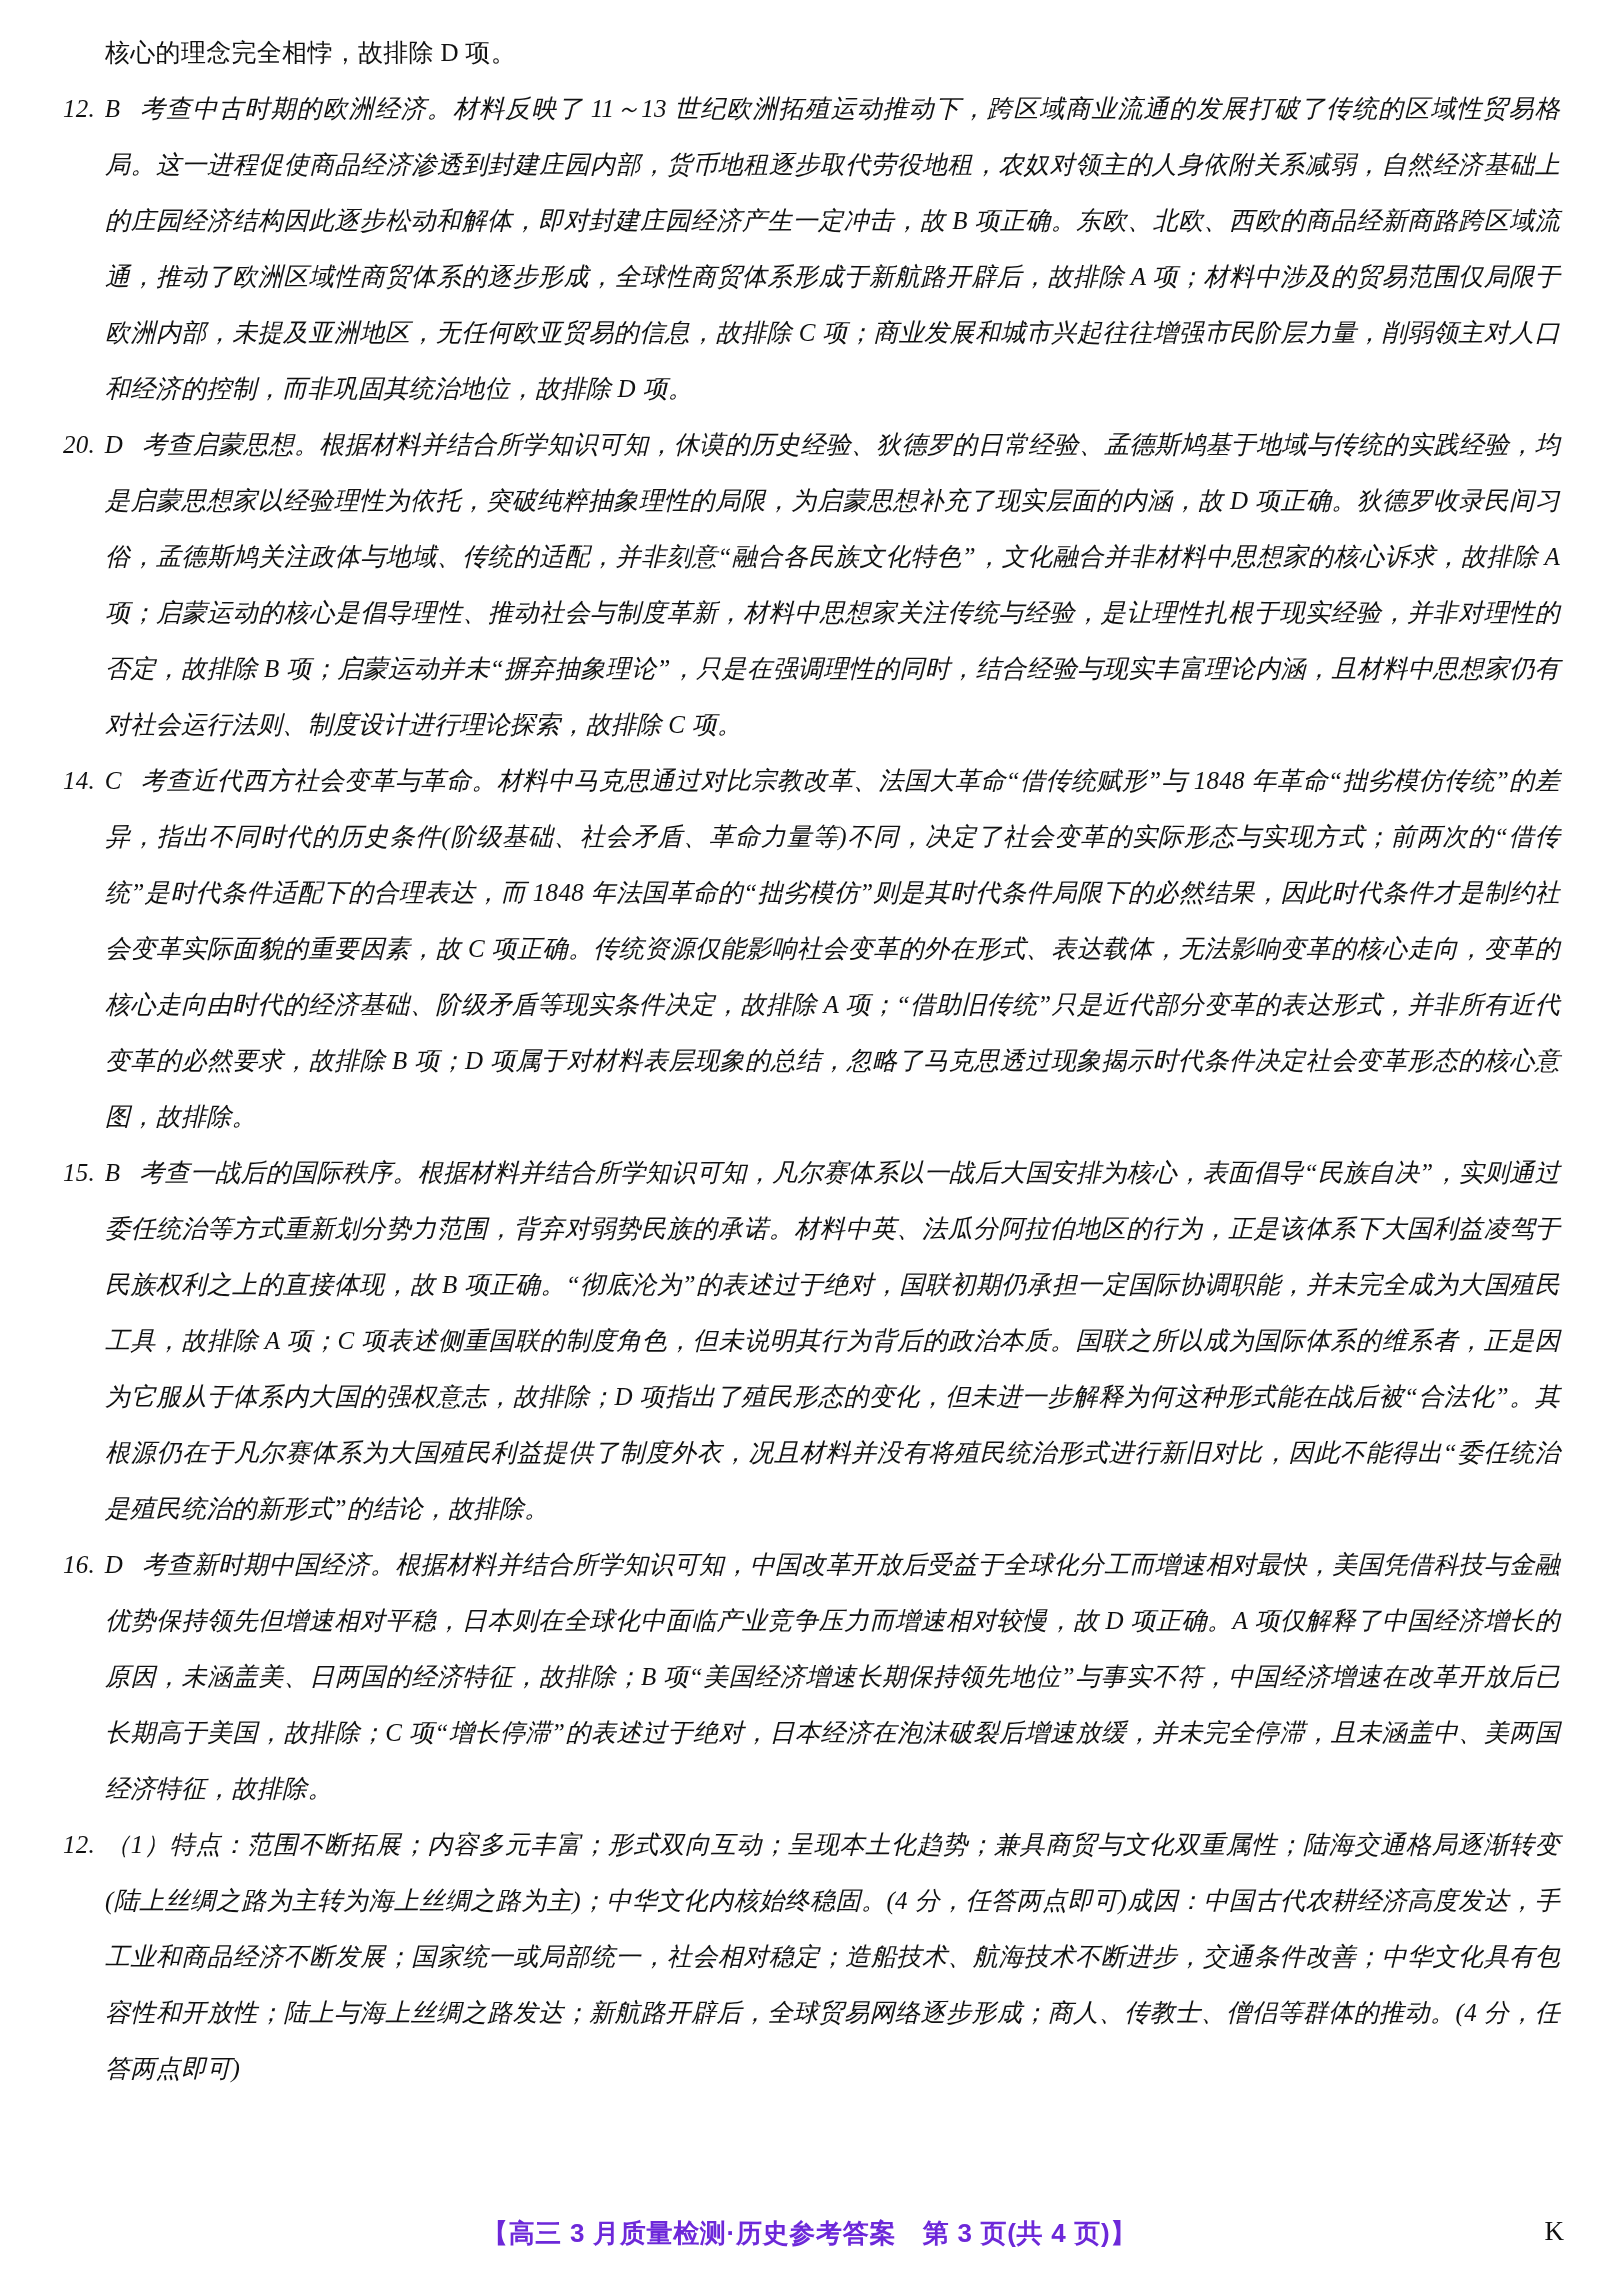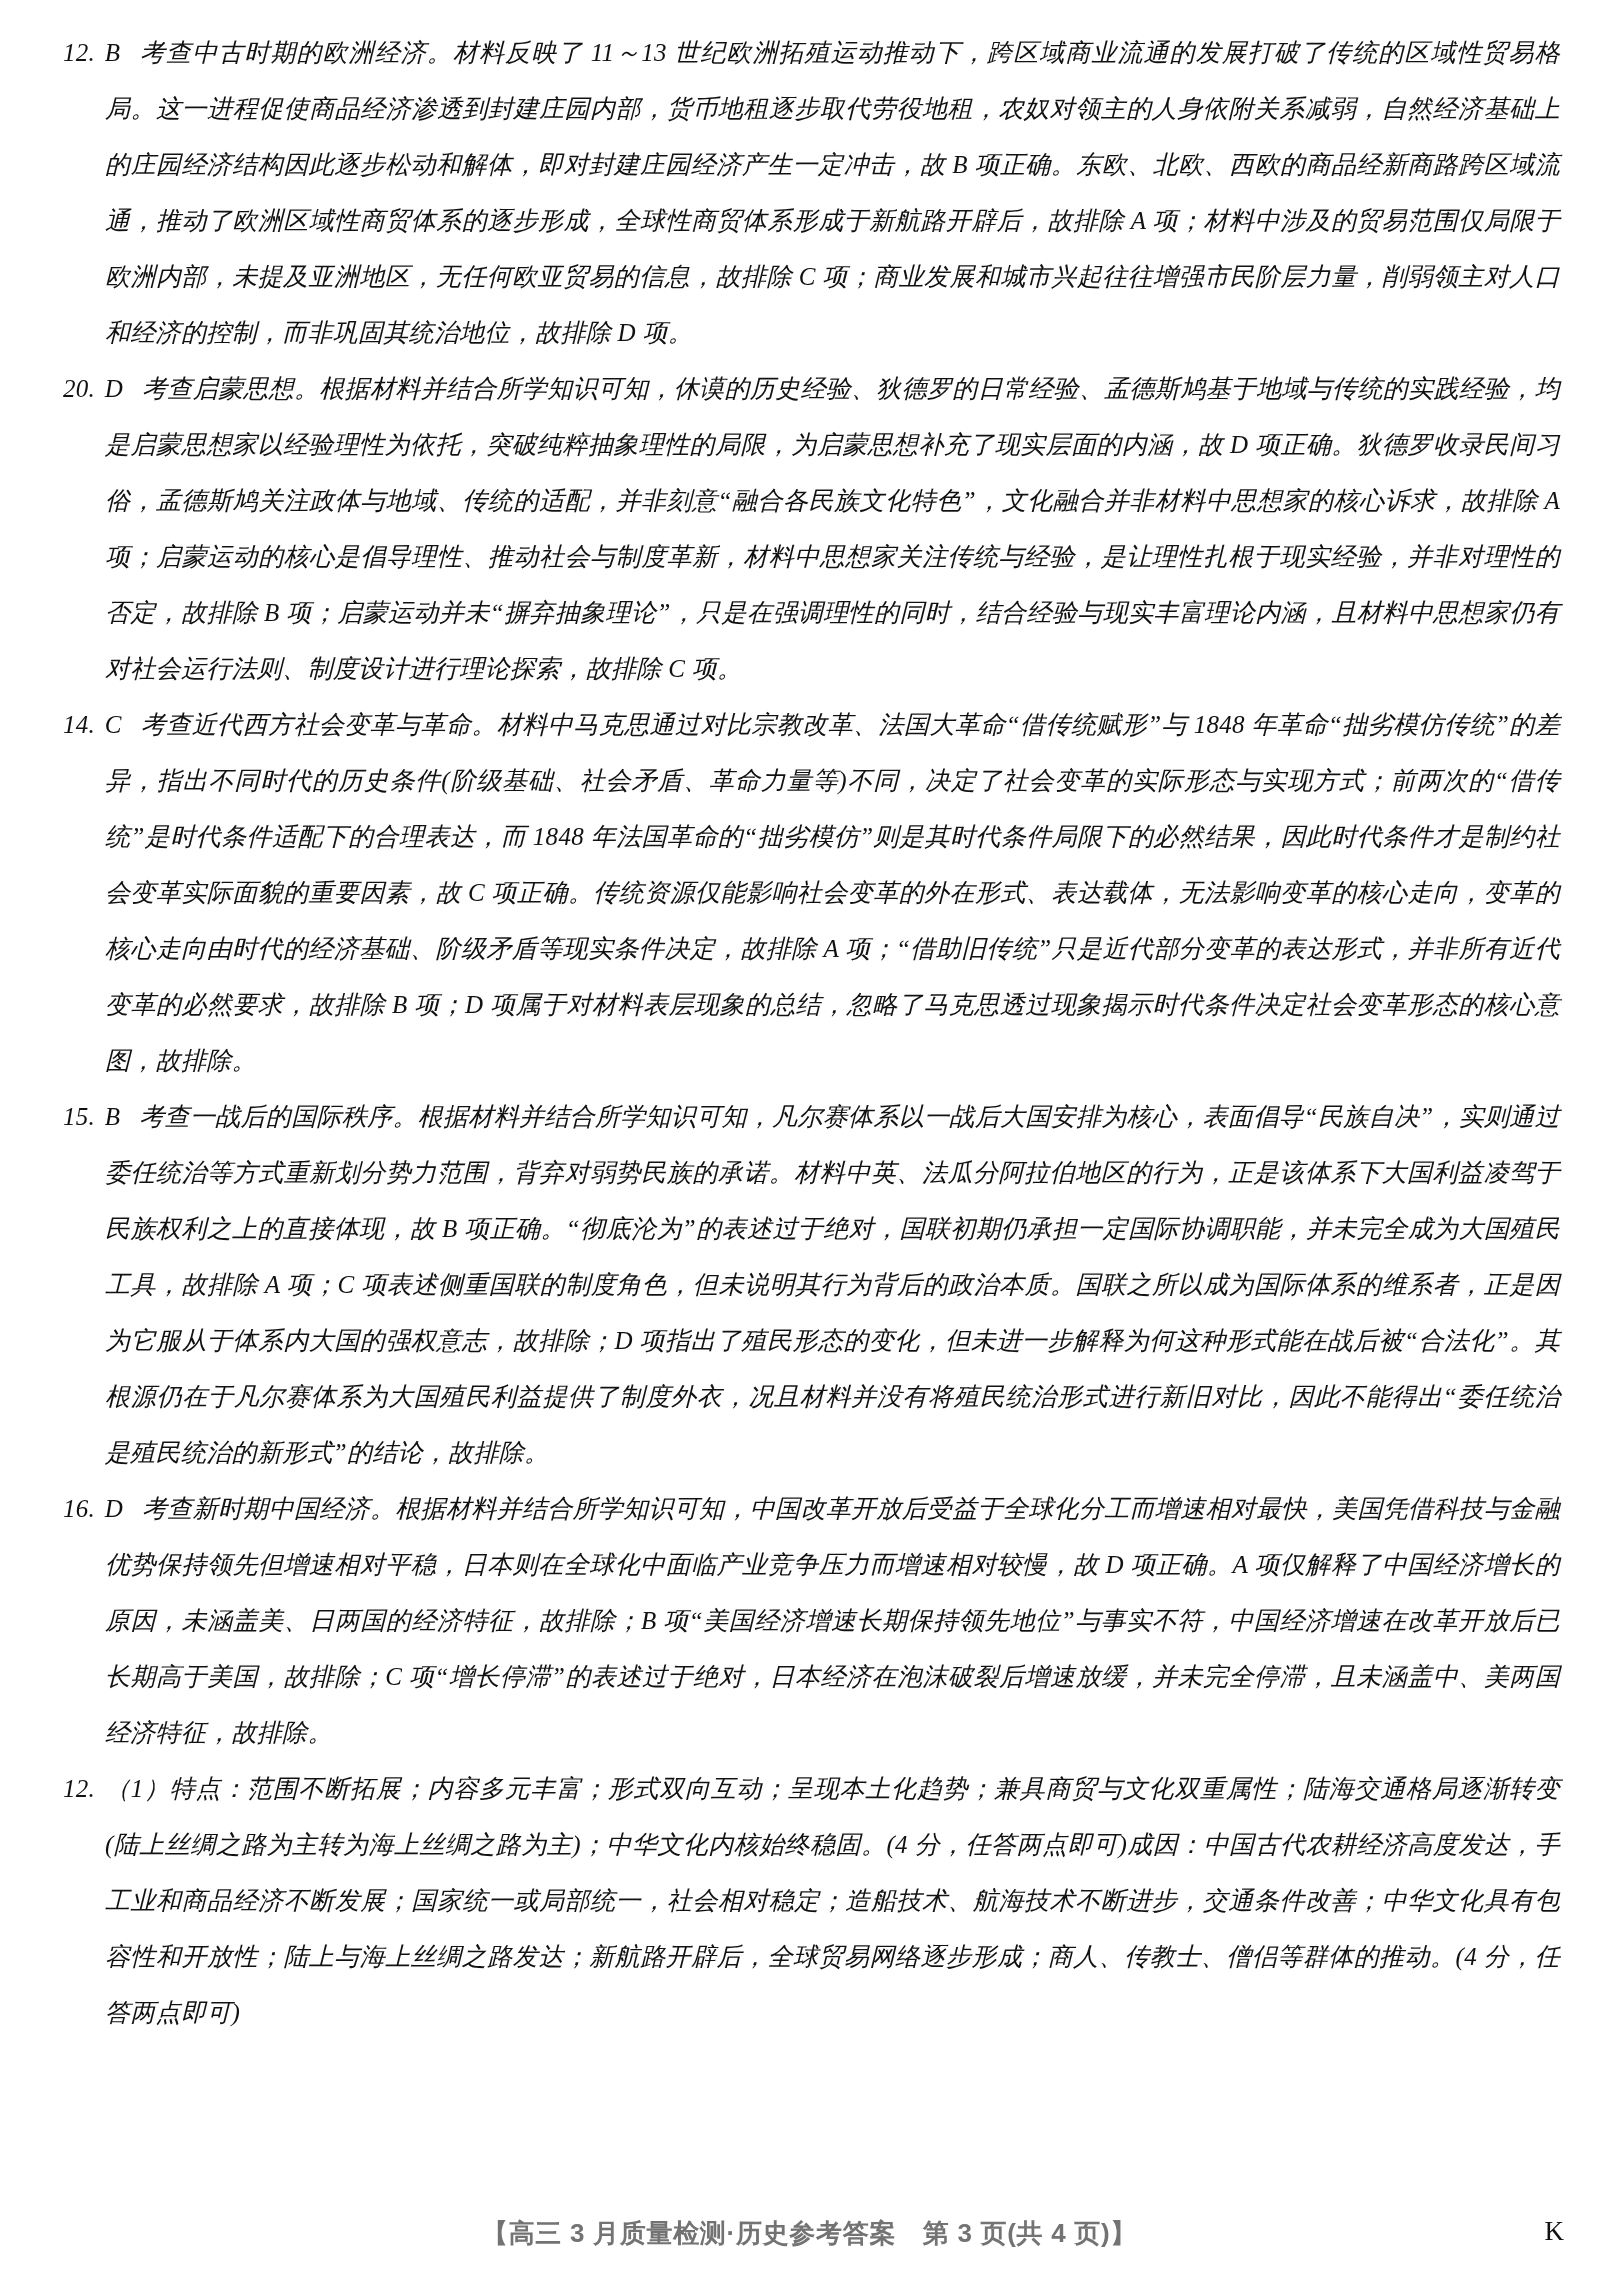--- a/index.html
+++ b/index.html
@@ -42,37 +42,38 @@
   .footer {
     position: absolute;
     top: 2216px;
     left: 0;
     width: 1619px;
     text-align: center;
     font-size: 26px;
     font-weight: bold;
     letter-spacing: 0.7px;
     font-family: "Liberation Sans", "DejaVu Sans", sans-serif;
-    color: #737373;
+    color: #6d28d9;
   }
   .footer-code {
     position: absolute;
     top: 2216px;
     right: 55px;
     font-size: 27px;
     font-weight: normal;
     font-family: "Liberation Serif", "DejaVu Serif", serif;
     color: #111111;
   }
 </style>
 </head>
 <body>
 
 <div class="page">
 
+  <p class="para cont">核心的理念完全相悖，故排除 D 项。</p>
 
   <p class="para item">
     <span class="item-num">12.</span><span class="item-ans">B</span><span>考查中古时期的欧洲经济。材料反映了 11～13 世纪欧洲拓殖运动推动下，跨区域商业流通的发展打破了传统的区域性贸易格局。这一进程促使商品经济渗透到封建庄园内部，货币地租逐步取代劳役地租，农奴对领主的人身依附关系减弱，自然经济基础上的庄园经济结构因此逐步松动和解体，即对封建庄园经济产生一定冲击，故 B 项正确。东欧、北欧、西欧的商品经新商路跨区域流通，推动了欧洲区域性商贸体系的逐步形成，全球性商贸体系形成于新航路开辟后，故排除 A 项；材料中涉及的贸易范围仅局限于欧洲内部，未提及亚洲地区，无任何欧亚贸易的信息，故排除 C 项；商业发展和城市兴起往往增强市民阶层力量，削弱领主对人口和经济的控制，而非巩固其统治地位，故排除 D 项。</span>
   </p>
 
   <p class="para item">
     <span class="item-num">20.</span><span class="item-ans">D</span><span>考查启蒙思想。根据材料并结合所学知识可知，休谟的历史经验、狄德罗的日常经验、孟德斯鸠基于地域与传统的实践经验，均是启蒙思想家以经验理性为依托，突破纯粹抽象理性的局限，为启蒙思想补充了现实层面的内涵，故 D 项正确。狄德罗收录民间习俗，孟德斯鸠关注政体与地域、传统的适配，并非刻意“融合各民族文化特色”，文化融合并非材料中思想家的核心诉求，故排除 A 项；启蒙运动的核心是倡导理性、推动社会与制度革新，材料中思想家关注传统与经验，是让理性扎根于现实经验，并非对理性的否定，故排除 B 项；启蒙运动并未“摒弃抽象理论”，只是在强调理性的同时，结合经验与现实丰富理论内涵，且材料中思想家仍有对社会运行法则、制度设计进行理论探索，故排除 C 项。</span>
   </p>
 
   <p class="para item">

